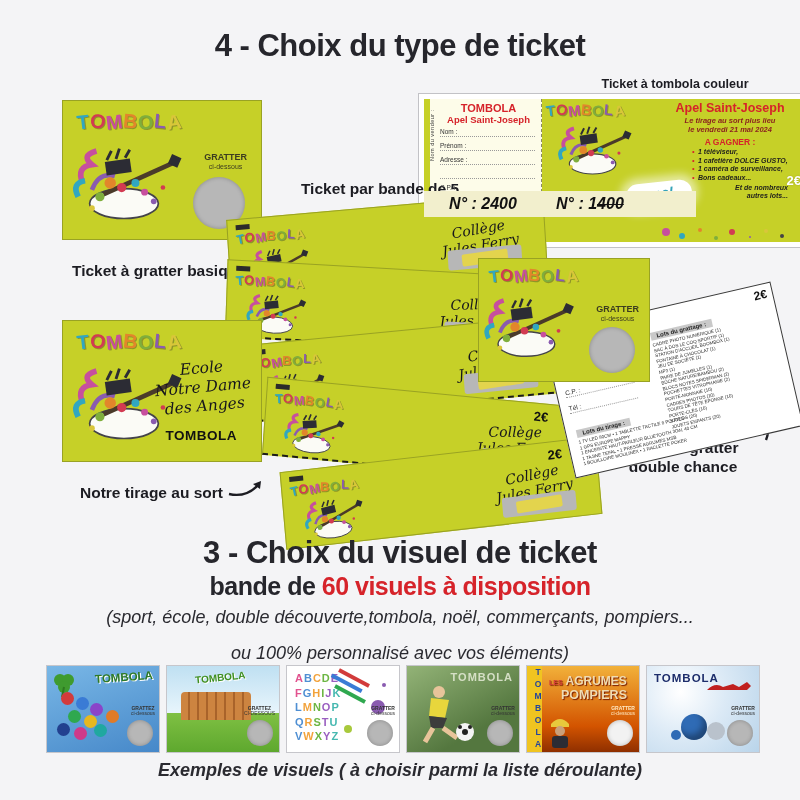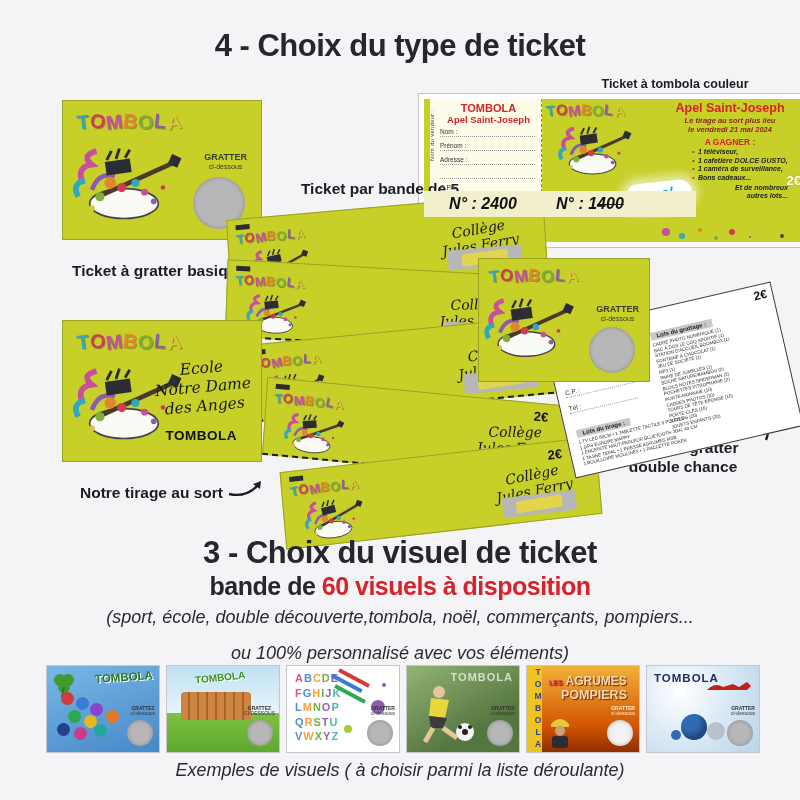--- a/index.html
+++ b/index.html
@@ -596,13 +596,13 @@
     </svg>
     <div class="baubles"></div>
     <div class="stx">
       <span>GRATTER</span><br><span style="font-weight:normal">ci-dessous</span>
     </div>
     <div class="scratch-circle sc"></div>
   </div>
 
 </div>
 
-<div class="abs desc" style="top:760px;font-weight:400;">Exemples de visuels ( à choisir parmi la liste déroulante)</div>
+<div class="abs desc" style="top:760px;font-weight:700;">Exemples de visuels ( à choisir parmi la liste déroulante)</div>
 
 </body></html>

